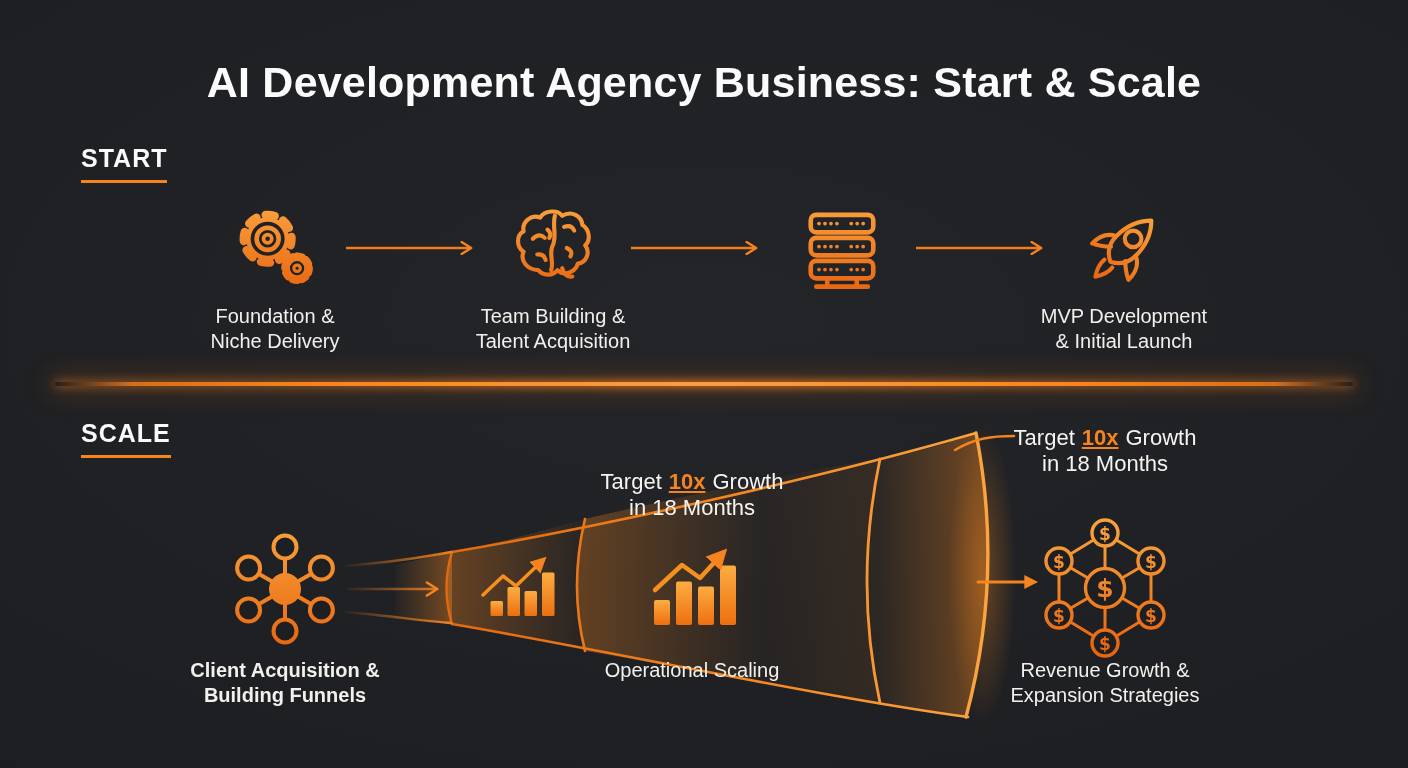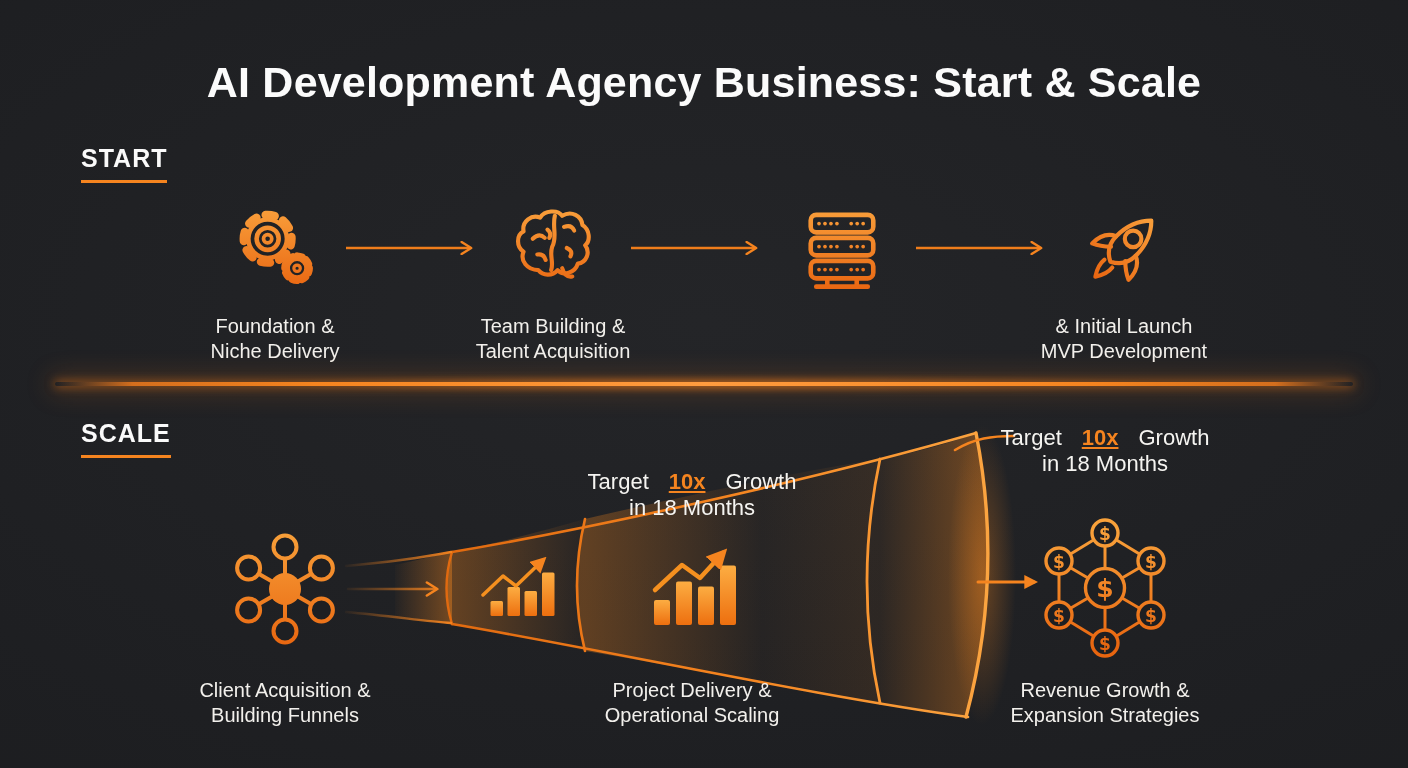--- a/index.html
+++ b/index.html
@@ -14,45 +14,45 @@
   }
   .section-label{
     position:absolute;left:81px;font-size:25px;font-weight:700;color:#fafafa;
     letter-spacing:1px;padding-bottom:7px;border-bottom:3.5px solid #f5841f;text-align:right;
   }
   .section-label.start{top:144px;}
   .section-label.scale{top:419px;}
 
   .step{position:absolute;top:202px;width:240px;text-align:center;}
   .step .icon{display:block;margin:0 auto 10px auto;}
-  .step-label,.node-label{font-size:20px;line-height:25px;color:#f2f0ec;margin-top:20px;}
+  .step-label,.node-label{font-size:20px;line-height:25px;color:#f2f0ec;}
   .step-arrow{position:absolute;top:239px;}
 
   .divider-halo{
     position:absolute;left:55px;top:372px;width:1298px;height:24px;border-radius:12px;
     background:radial-gradient(50% 50% at 50% 50%, rgba(244,124,28,.40), rgba(244,124,28,0) 72%);
     filter:blur(2px);
   }
   .divider-core{
     position:absolute;left:55px;top:382px;width:1298px;height:4px;border-radius:2px;
     background:linear-gradient(90deg, rgba(244,124,28,0) 0%, rgba(244,124,28,.85) 6%,
       #f5841f 20%, #ff9c3f 50%, #f5841f 80%, rgba(244,124,28,.85) 94%, rgba(244,124,28,0) 100%);
     box-shadow:0 0 10px 1px rgba(244,124,28,.55), 0 0 26px 5px rgba(244,124,28,.25);
   }
 
   .scale-svg{position:absolute;left:0;top:400px;}
 
   .target-text{position:absolute;text-align:center;font-size:22px;line-height:26px;color:#f5f4f1;}
-  .target-text .line1{display:flex;justify-content:center;gap:20px;font-weight:500;}
+  .target-text .line1{display:flex;justify-content:center;gap:7px;font-weight:500;}
   .target-text .hl{color:#f5841f;font-weight:700;text-decoration:underline;}
   .target-mid{left:532px;top:469px;width:320px;}
   .target-right{left:945px;top:425px;width:320px;}
 
   .node-label{position:absolute;text-align:center;top:658px;width:320px;}
-  .node-client{left:125px;}
+  .node-client{left:125px;font-weight:bold;}
   .node-project{left:532px;}
   .node-revenue{left:945px;}
 </style>
 </head>
 <body>
 
 <div class="canvas">
 
   <svg width="0" height="0" style="position:absolute">
     <defs>
@@ -152,22 +152,22 @@
     <svg class="icon" width="92" height="92" viewBox="0 0 100 100">
       <g transform="rotate(45 50 50)" stroke="url(#gIcon)" fill="none" stroke-width="4.5" stroke-linecap="round" stroke-linejoin="round">
         <path d="M50,8 C61,19 65,33 65,47 C65,58 60,66 50,71 C40,66 35,58 35,47 C35,33 39,19 50,8 Z"></path>
         <circle cx="50" cy="36" r="9"></circle>
         <path d="M35,47 C26,51 22,60 22,71 C29,68 35,63 39,59"></path>
         <path d="M65,47 C74,51 78,60 78,71 C71,68 65,63 61,59"></path>
         <path d="M44,74 C43,82 46,88 50,94 C54,88 57,82 56,74"></path>
       </g>
     </svg>
     <div class="step-label">
+      <div>MVP Development</div>
       <div>&amp; Initial Launch</div>
-      <div>MVP Development</div>
     </div>
   </div>
 
   <svg class="step-arrow" style="left:343px" width="140" height="18" viewBox="0 0 140 18">
     <line x1="3" y1="9" x2="127" y2="9" stroke="#ef7d1b" stroke-width="2.4" marker-end="url(#chev)"></line>
   </svg>
   <svg class="step-arrow" style="left:628px" width="140" height="18" viewBox="0 0 140 18">
     <line x1="3" y1="9" x2="127" y2="9" stroke="#ef7d1b" stroke-width="2.4" marker-end="url(#chev)"></line>
   </svg>
   <svg class="step-arrow" style="left:913px" width="140" height="18" viewBox="0 0 140 18">
@@ -332,21 +332,20 @@
       <span>Growth</span>
     </div>
     <div>in 18 Months</div>
   </div>
 
   <div class="node-label node-client">
     <div>Client Acquisition &amp;</div>
     <div>Building Funnels</div>
   </div>
   <div class="node-label node-project">
-    <div>Project Delivery &amp;</div>
     <div>Operational Scaling</div>
   </div>
   <div class="node-label node-revenue">
     <div>Revenue Growth &amp;</div>
     <div>Expansion Strategies</div>
   </div>
 
 </div>
 
 </body></html>

